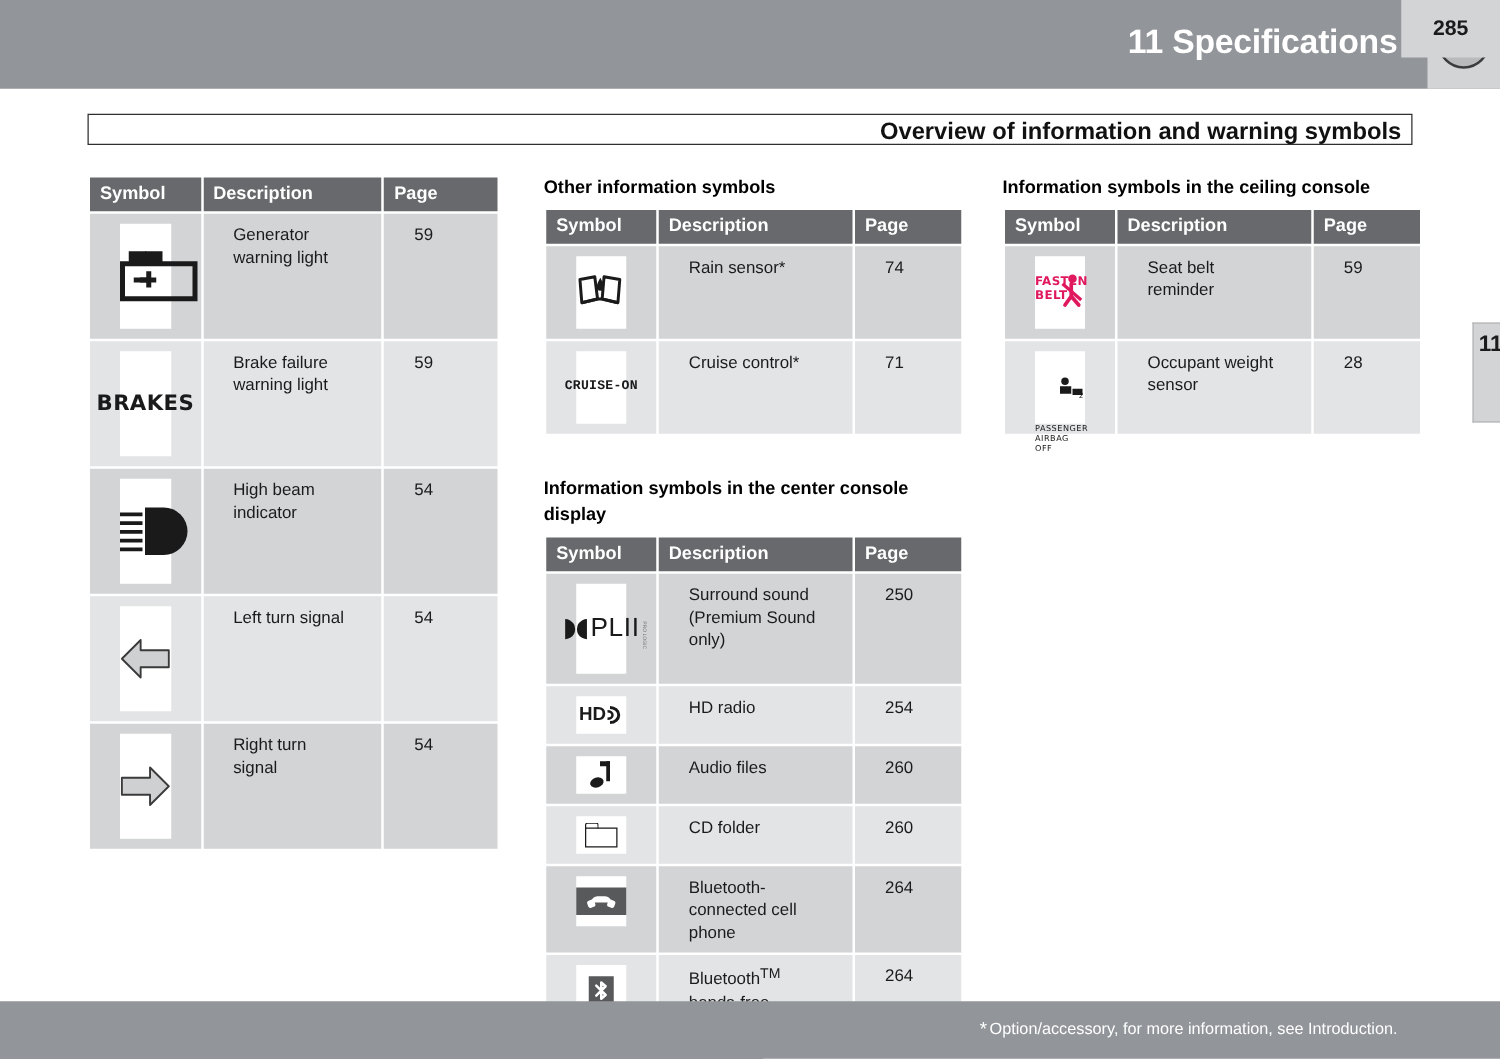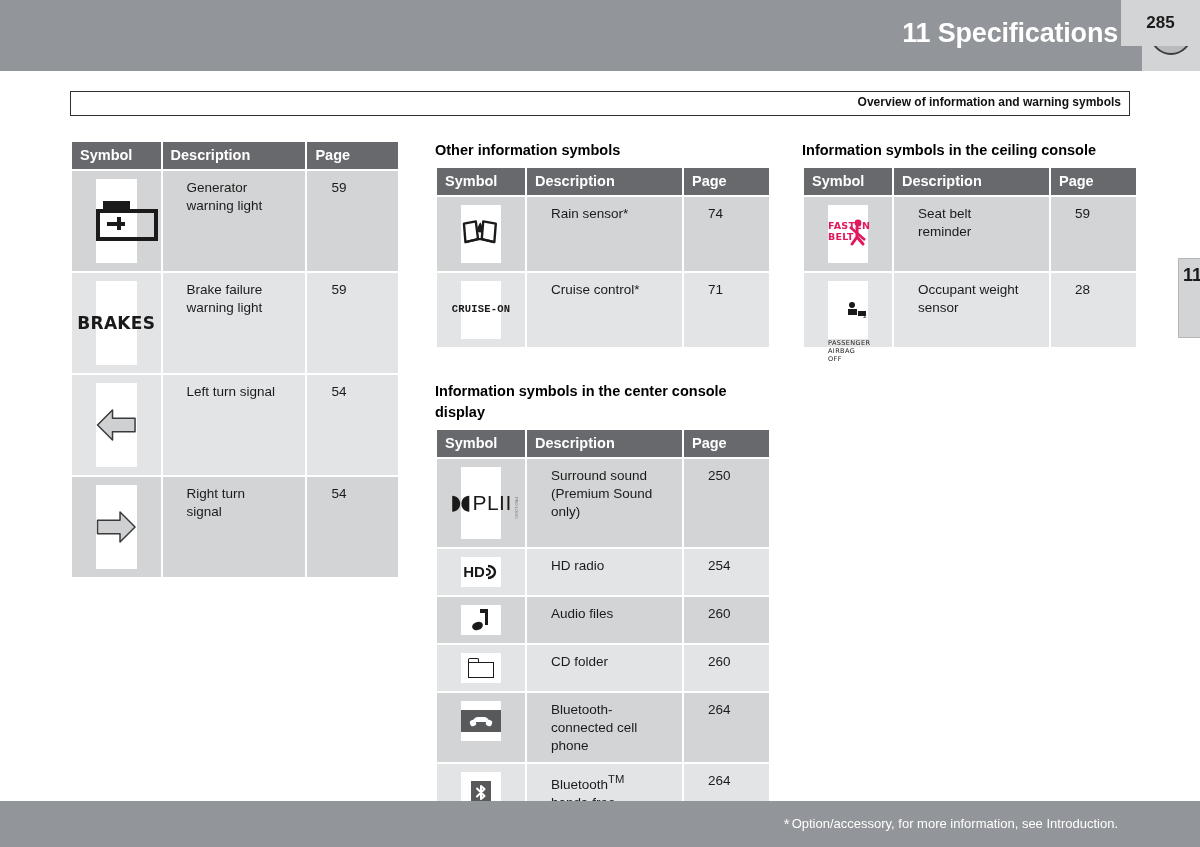--- a/index.html
+++ b/index.html
@@ -51,21 +51,21 @@
   
   .heading-box {
     position: absolute;
     left: 70px; top: 91px;
     width: 1060px; height: 25px;
     border: 1px solid #2f2f2f;
     background: #ffffff;
   }
   .heading-box .txt {
     position: absolute; right: 8px; top: 3px;
-    font-size: 12px; font-weight: bold;
+    font-size: 19px; font-weight: bold;
     color: #111;
     white-space: nowrap;
   }
 
   
   .col { position: absolute; top: 140px; }
   .col-1 { left: 70px;  width: 330px; }
   .col-2 { left: 435px; width: 330px; }
   .col-3 { left: 802px; width: 330px; }
 
@@ -363,20 +363,36 @@
       </tr>
       <tr class="alt">
         <td class="sym-cell">
           <div class="tile h84">
             <span class="ico-brakes">BRAKES</span>
           </div>
         </td>
         <td>Brake failure warning light</td>
         <td>59</td>
       </tr>
+      <tr>
+        <td class="sym-cell">
+          <div class="tile h84">
+            <div class="ico-highbeam">
+              <div class="lamp"></div>
+              <div class="ray r1"></div>
+                <div class="ray r2"></div>
+              <div class="ray r3"></div>
+                <div class="ray r4"></div>
+                <div class="ray r5"></div>
+            </div>
+          </div>
+        </td>
+        <td>High beam indicator</td>
+        <td>54</td>
+      </tr>
       <tr class="alt">
         <td class="sym-cell">
           <div class="tile h84">
             <svg class="ico-arrow" width="54" height="50" viewBox="0 0 54 50">
               <polygon points="2,25 22,5 22,16 52,16 52,34 22,34 22,45" fill="#cfd0d2" stroke="#3a3a3a" stroke-width="2" stroke-linejoin="round"></polygon>
             </svg>
           </div>
         </td>
         <td>Left turn signal</td>
         <td>54</td>

